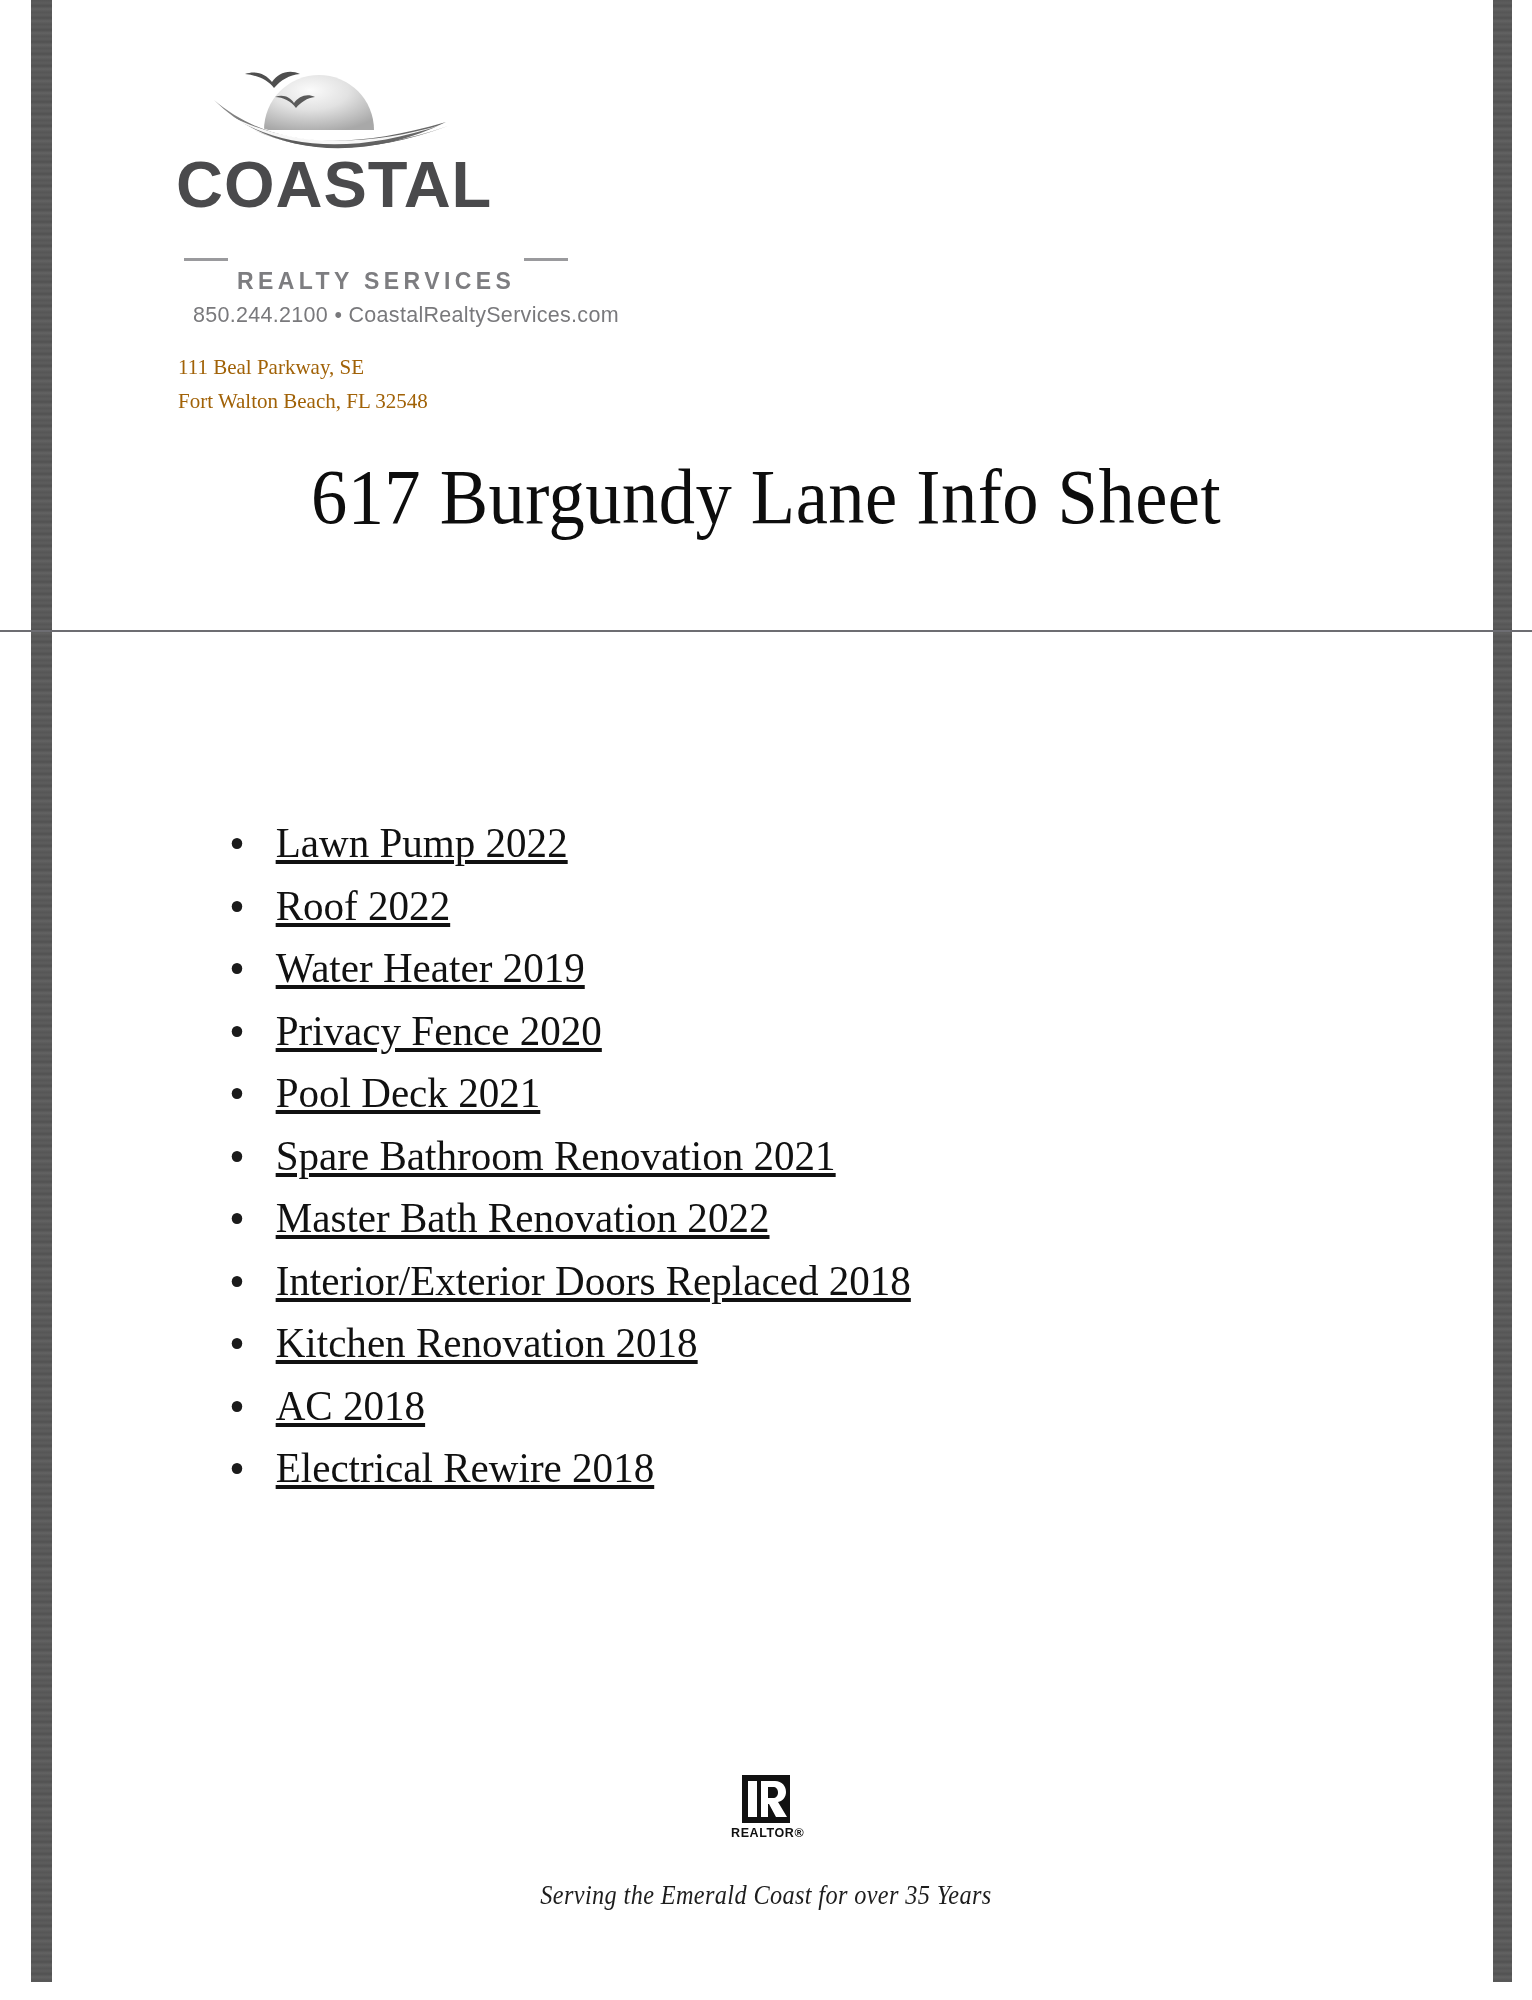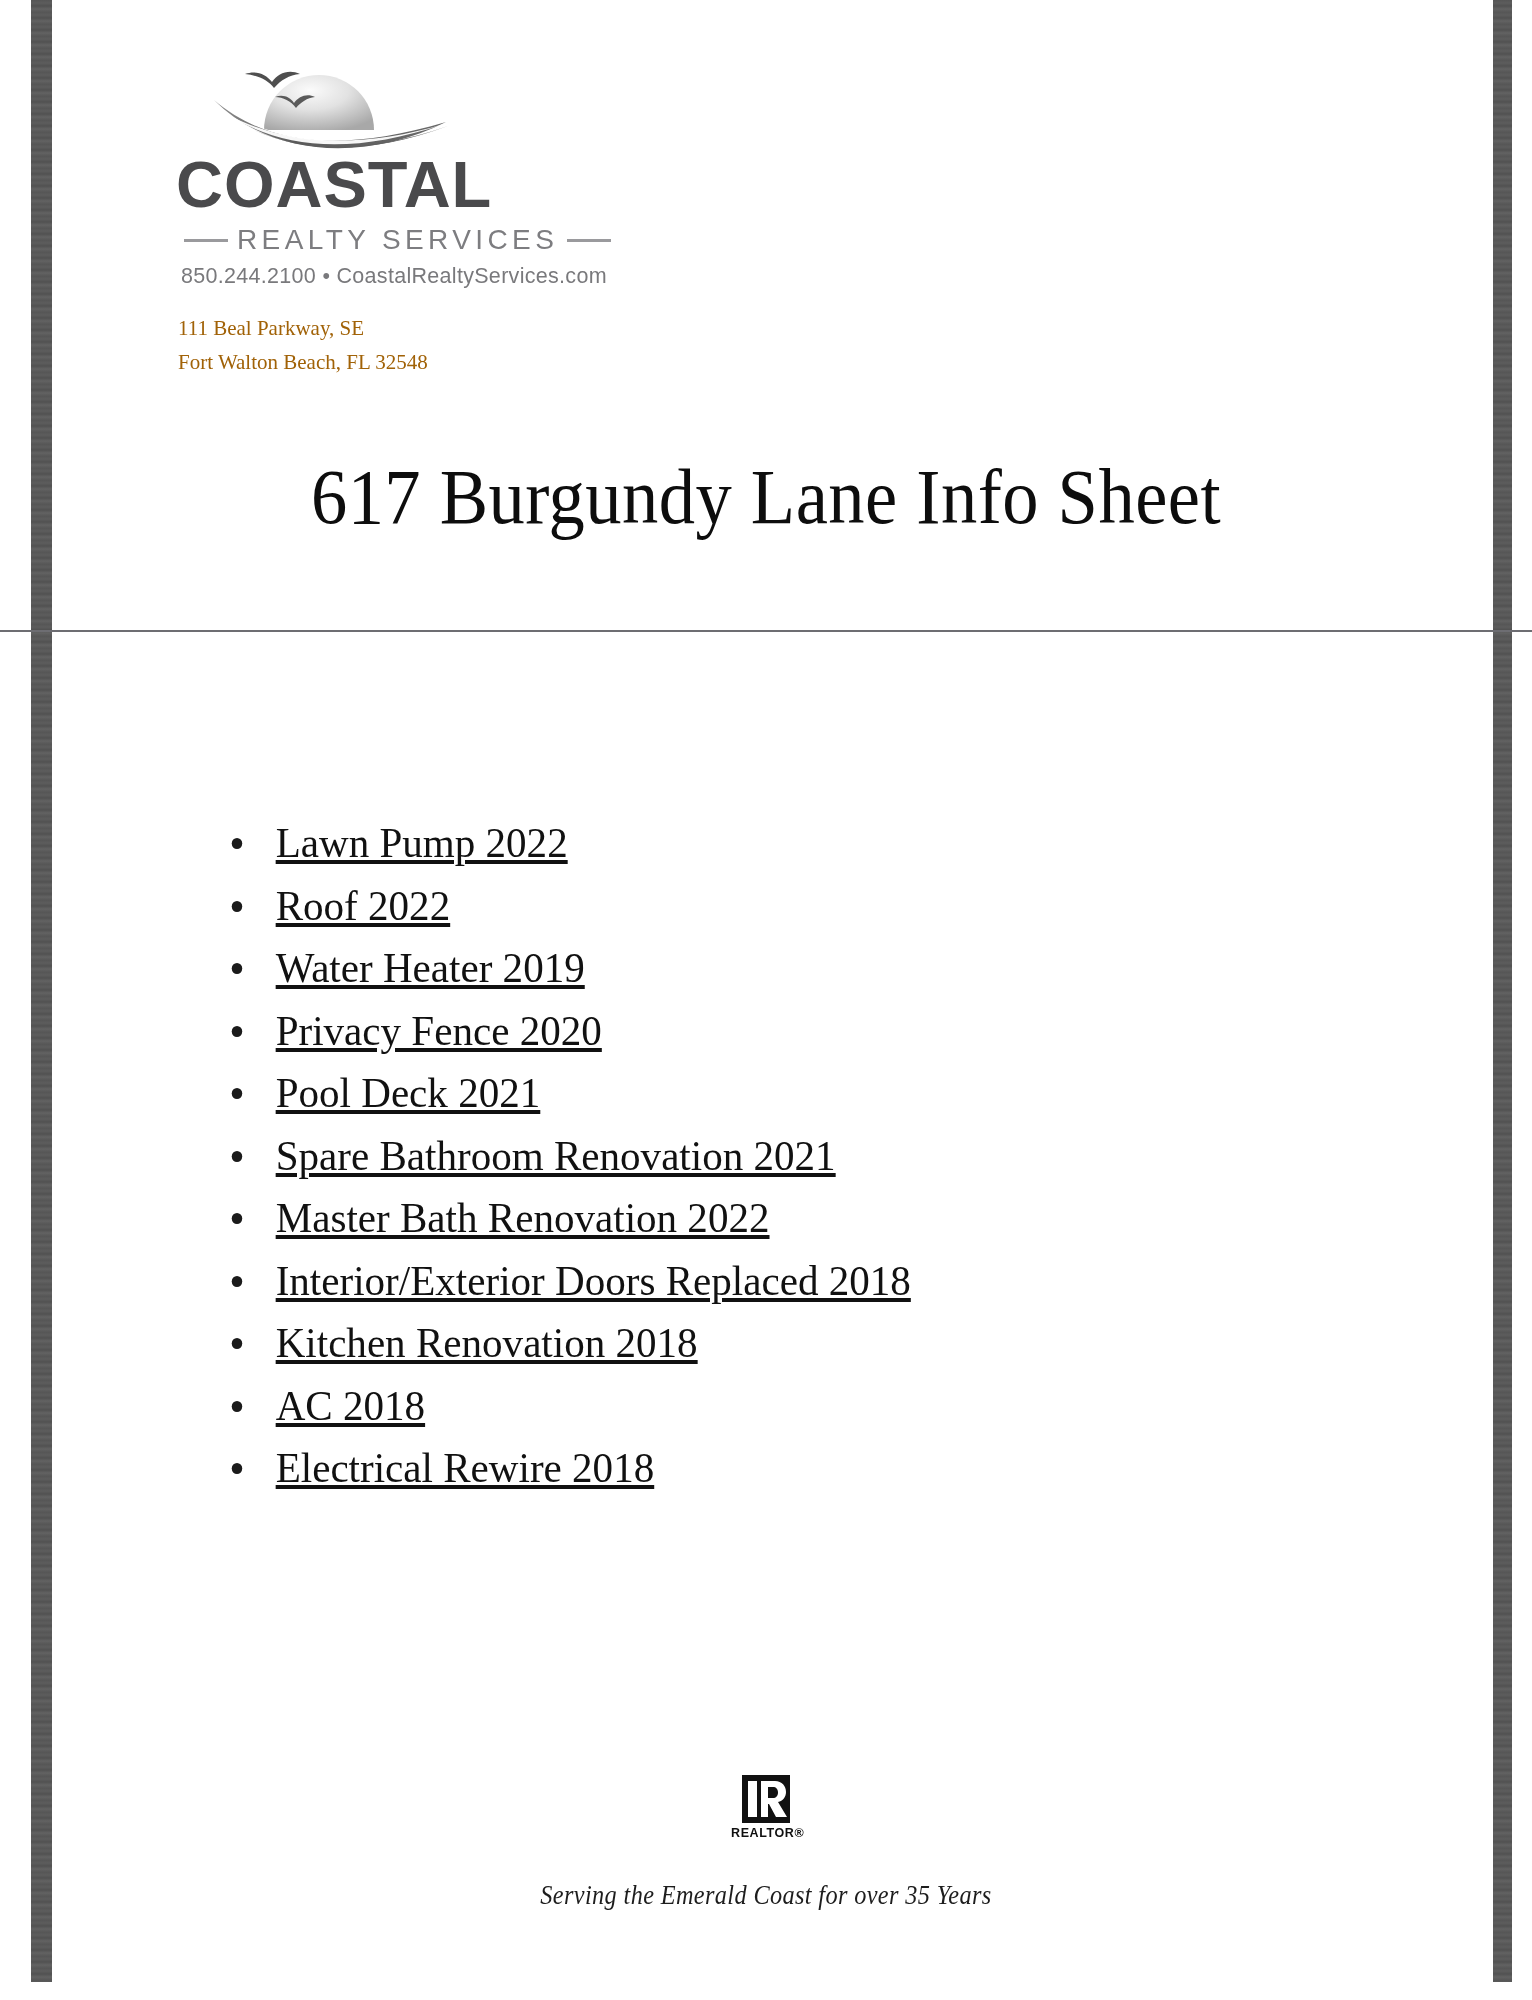--- a/index.html
+++ b/index.html
@@ -74,28 +74,29 @@
     gap: 9px;
     color: #7d7d80;
   }
   .sub-wordmark .rule {
     flex: 0 0 44px;
     height: 3px;
     background: #9a9a9d;
   }
   .sub-wordmark .txt {
     font-family: "Liberation Sans", sans-serif;
-    font-size: 28px;
+    font-size: 23px;
     letter-spacing: 4.4px;
-    font-weight: 400;
+    font-weight: 700;
     white-space: nowrap;
+    margin-top: 44px;
   }
 
   .contact-line {
-    margin-left: 5px;
+    margin-left: 17px;
     margin-top: 8px;
     font-family: "Liberation Sans", sans-serif;
     font-size: 21.5px;
     letter-spacing: 0.3px;
     color: #79797c;
     white-space: nowrap;
   }
 
   .address {
     margin-top: 22px;

